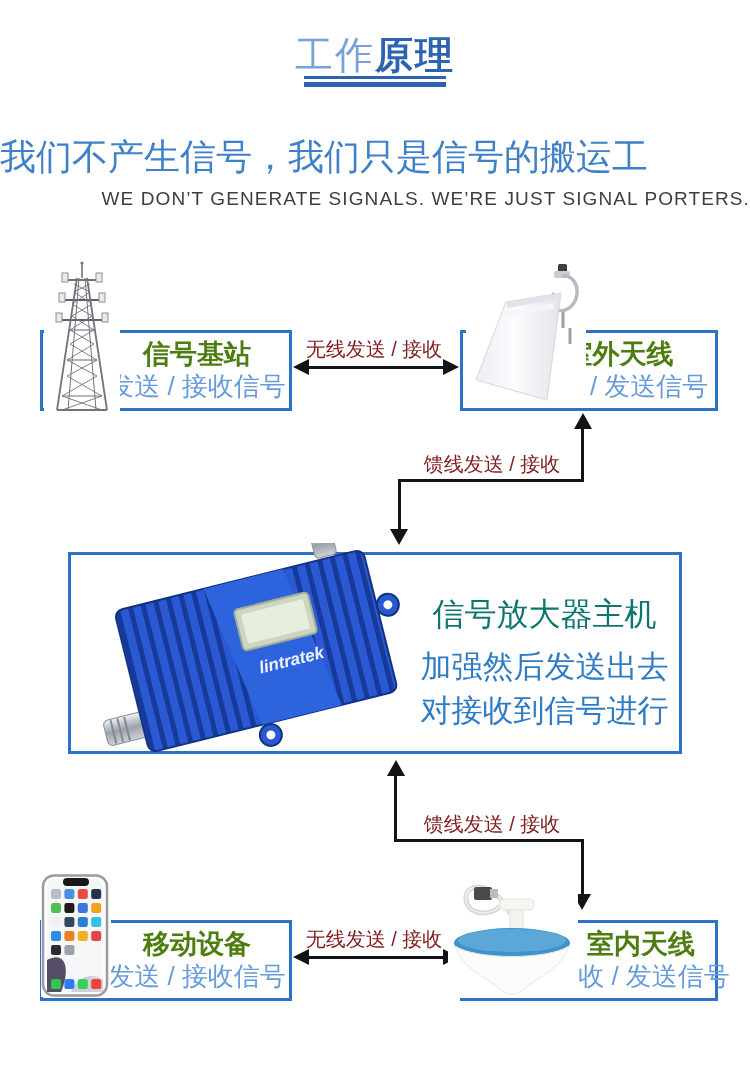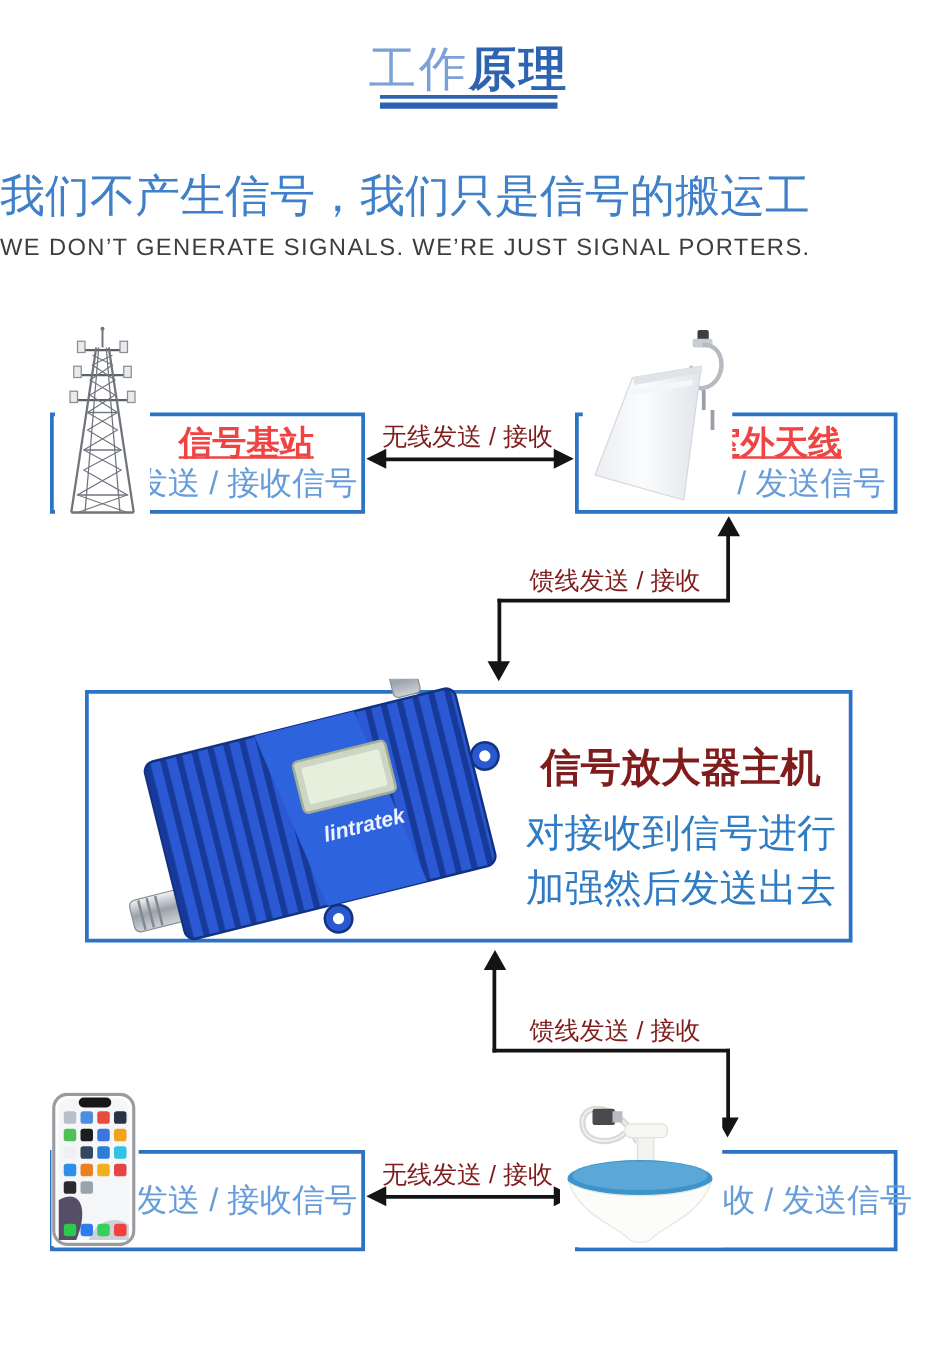--- a/index.html
+++ b/index.html
@@ -7,35 +7,35 @@
         font-family:"Liberation Sans","DejaVu Sans",sans-serif;}
 
   
   .title-row{position:absolute;top:30px;left:0;right:0;text-align:center;font-size:38px;letter-spacing:2px;}
   .title-light{color:#7ba2d6;font-weight:400;}
   .title-bold{color:#2d63b0;font-weight:700;}
   .title-underline{position:absolute;top:76px;left:304px;width:142px;}
   .ul1{height:3px;background:#2d63b0;margin-bottom:3px;}
   .ul2{height:5px;background:#2d63b0;}
   .slogan-cn{position:absolute;top:133px;left:0;right:0;font-size:36px;color:#3f80c8;}
-  .slogan-en{position:absolute;top:188px;left:0;right:0;text-align:left;font-size:19px;color:#3e3e3e;
+  .slogan-en{position:absolute;top:188px;left:0;right:0;text-align:right;font-size:19px;color:#3e3e3e;
              letter-spacing:1.1px;font-weight:500;}
 
   
   .node{position:absolute;border:3px solid #2b73c5;box-sizing:border-box;display:flex;
         flex-direction:column;justify-content:center;align-items:center;z-index:1;}
   #box-base   {left:40px; top:330px; width:252px;height:81px;padding-left:62px;}
   #box-outdoor{left:460px;top:330px; width:258px;height:81px;padding-left:61px;}
   #box-mobile {left:40px; top:920px; width:252px;height:81px;padding-left:62px;}
   #box-indoor {left:460px;top:920px; width:258px;height:81px;padding-left:104px;}
   #box-amp    {left:68px; top:552px; width:614px;height:202px;display:block;}
-  .node-title{font-size:27px;font-weight:700;color:#ef4444;line-height:1.15;white-space:nowrap;text-decoration:underline;}
+  .node-title{font-size:27px;font-weight:700;color:#4d7c0f;line-height:1.15;white-space:nowrap;}
   .node-sub{font-size:26px;color:#679cda;line-height:1.25;white-space:nowrap;}
   .amp-text{position:absolute;left:345px;right:6px;top:38px;text-align:center;}
-  .amp-title{font-size:32px;font-weight:700;color:#7f1d1d;margin-bottom:8px;white-space:nowrap;}
+  .amp-title{font-size:32px;font-weight:400;color:#0f766e;margin-bottom:8px;white-space:nowrap;}
   .amp-line{font-size:31px;color:#2f7cc4;line-height:1.42;white-space:nowrap;}
 
   
   .icon{position:absolute;z-index:2;}
   #icon-tower  {left:44px; top:260px;width:76px; height:156px;}
   #icon-outdoor{left:466px;top:262px;width:120px;height:146px;}
   #icon-amp    {left:90px; top:543px;width:325px;height:215px;}
   #icon-phone  {left:41px; top:874px;width:70px; height:123px;}
   #icon-ceiling{left:448px;top:866px;width:130px;height:132px;}
 
@@ -82,37 +82,39 @@
   <div class="ah ah-up" style="left:574px;top:413px;"></div>
   <div class="vline" style="left:581px;top:427px;height:54px;"></div>
   <div class="hline" style="left:398px;top:479px;width:186px;"></div>
   <div class="vline" style="left:398px;top:479px;height:52px;"></div>
   <div class="ah ah-down" style="left:390px;top:529px;"></div>
   <div class="link-label" style="left:398px;top:451px;width:188px;">馈线发送 / 接收</div>
 
   <div class="node" id="box-amp">
     <div class="amp-text">
       <div class="amp-title">信号放大器主机</div>
+      <div class="amp-line">加强然后发送出去</div>
       <div class="amp-line">对接收到信号进行</div>
-      <div class="amp-line">加强然后发送出去</div>
     </div>
   </div>
 
   <div class="ah ah-up" style="left:387px;top:760px;"></div>
   <div class="vline" style="left:394px;top:774px;height:68px;"></div>
   <div class="hline" style="left:394px;top:839px;width:190px;"></div>
   <div class="vline" style="left:581px;top:839px;height:57px;"></div>
   <div class="ah ah-down" style="left:573px;top:894px;"></div>
   <div class="link-label" style="left:398px;top:811px;width:188px;">馈线发送 / 接收</div>
 
   <div class="node" id="box-mobile">
+    <div class="node-title">移动设备</div>
     <div class="node-sub">发送 / 接收信号</div>
   </div>
 
   <div class="node" id="box-indoor">
+    <div class="node-title">室内天线</div>
     <div class="node-sub">接收 / 发送信号</div>
   </div>
 
   <div class="link-label" style="left:294px;top:926px;width:160px;">无线发送 / 接收</div>
   <div class="hline" style="left:306px;top:956px;width:138px;"></div>
   <div class="ah ah-left" style="left:293px;top:949px;"></div>
   <div class="ah ah-right" style="left:443px;top:949px;"></div>
 
   <svg class="icon" id="icon-tower" viewBox="0 0 76 156">
     <rect width="76" height="156" fill="#ffffff"></rect>

